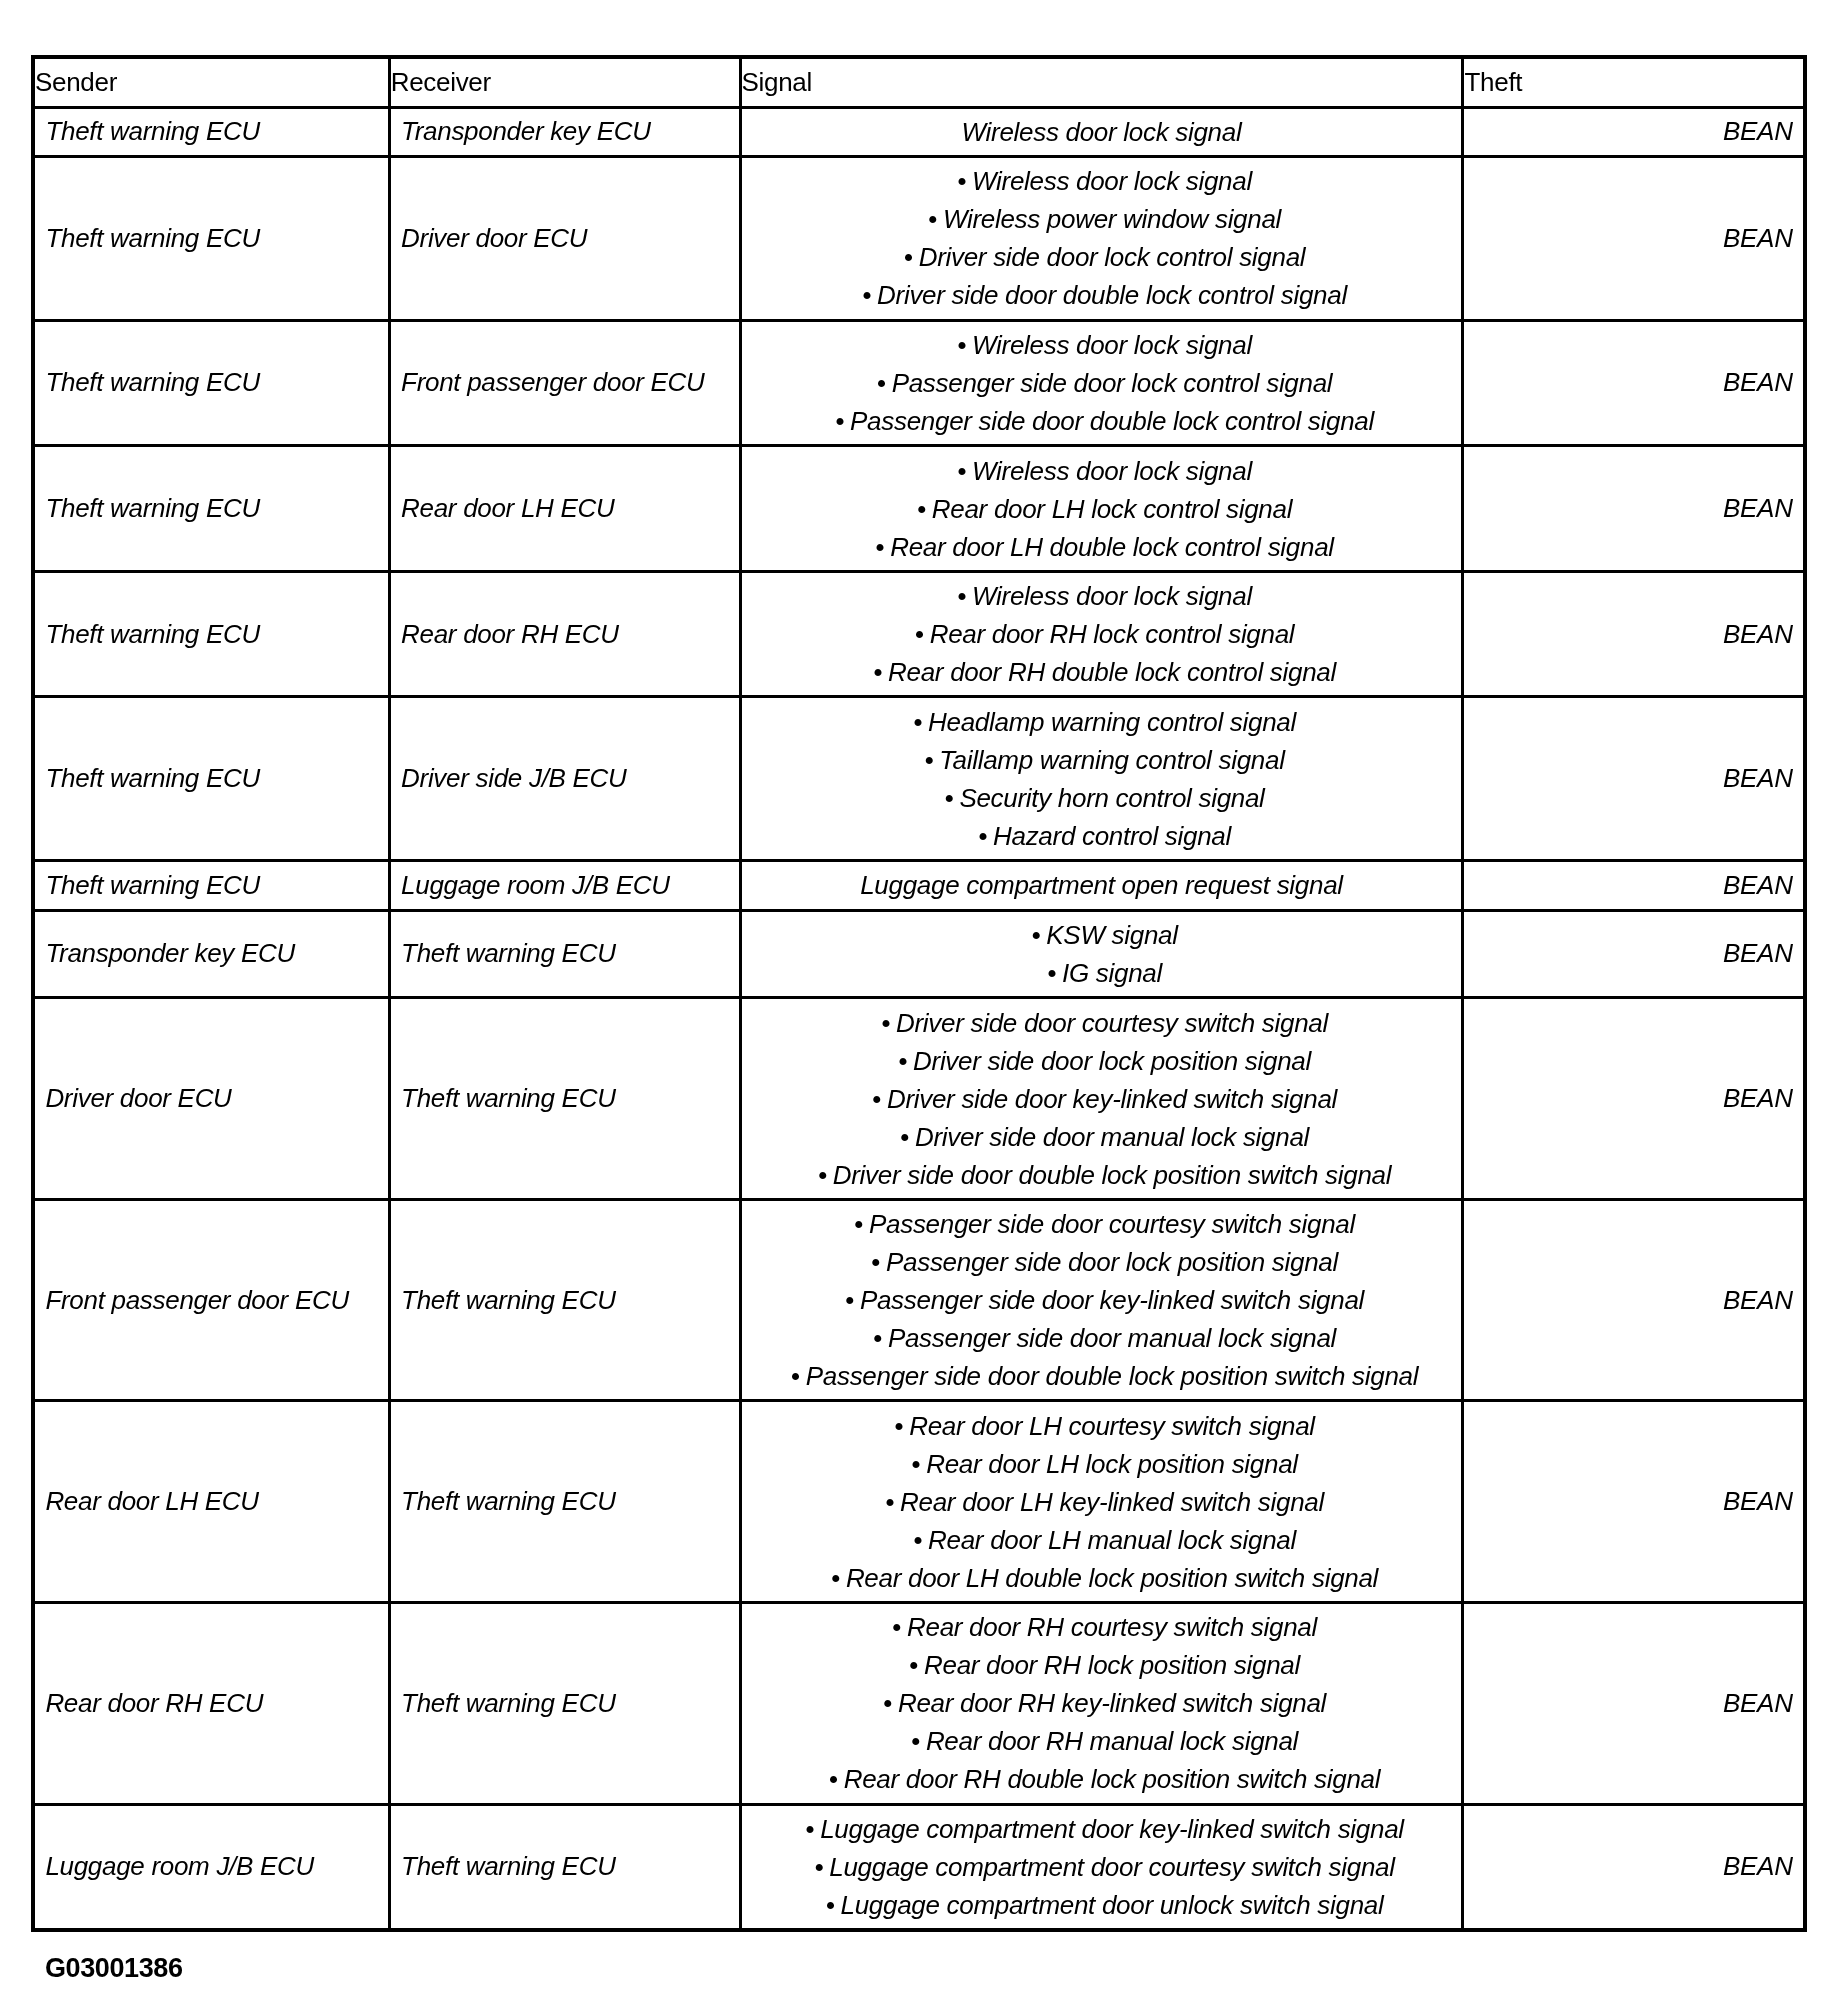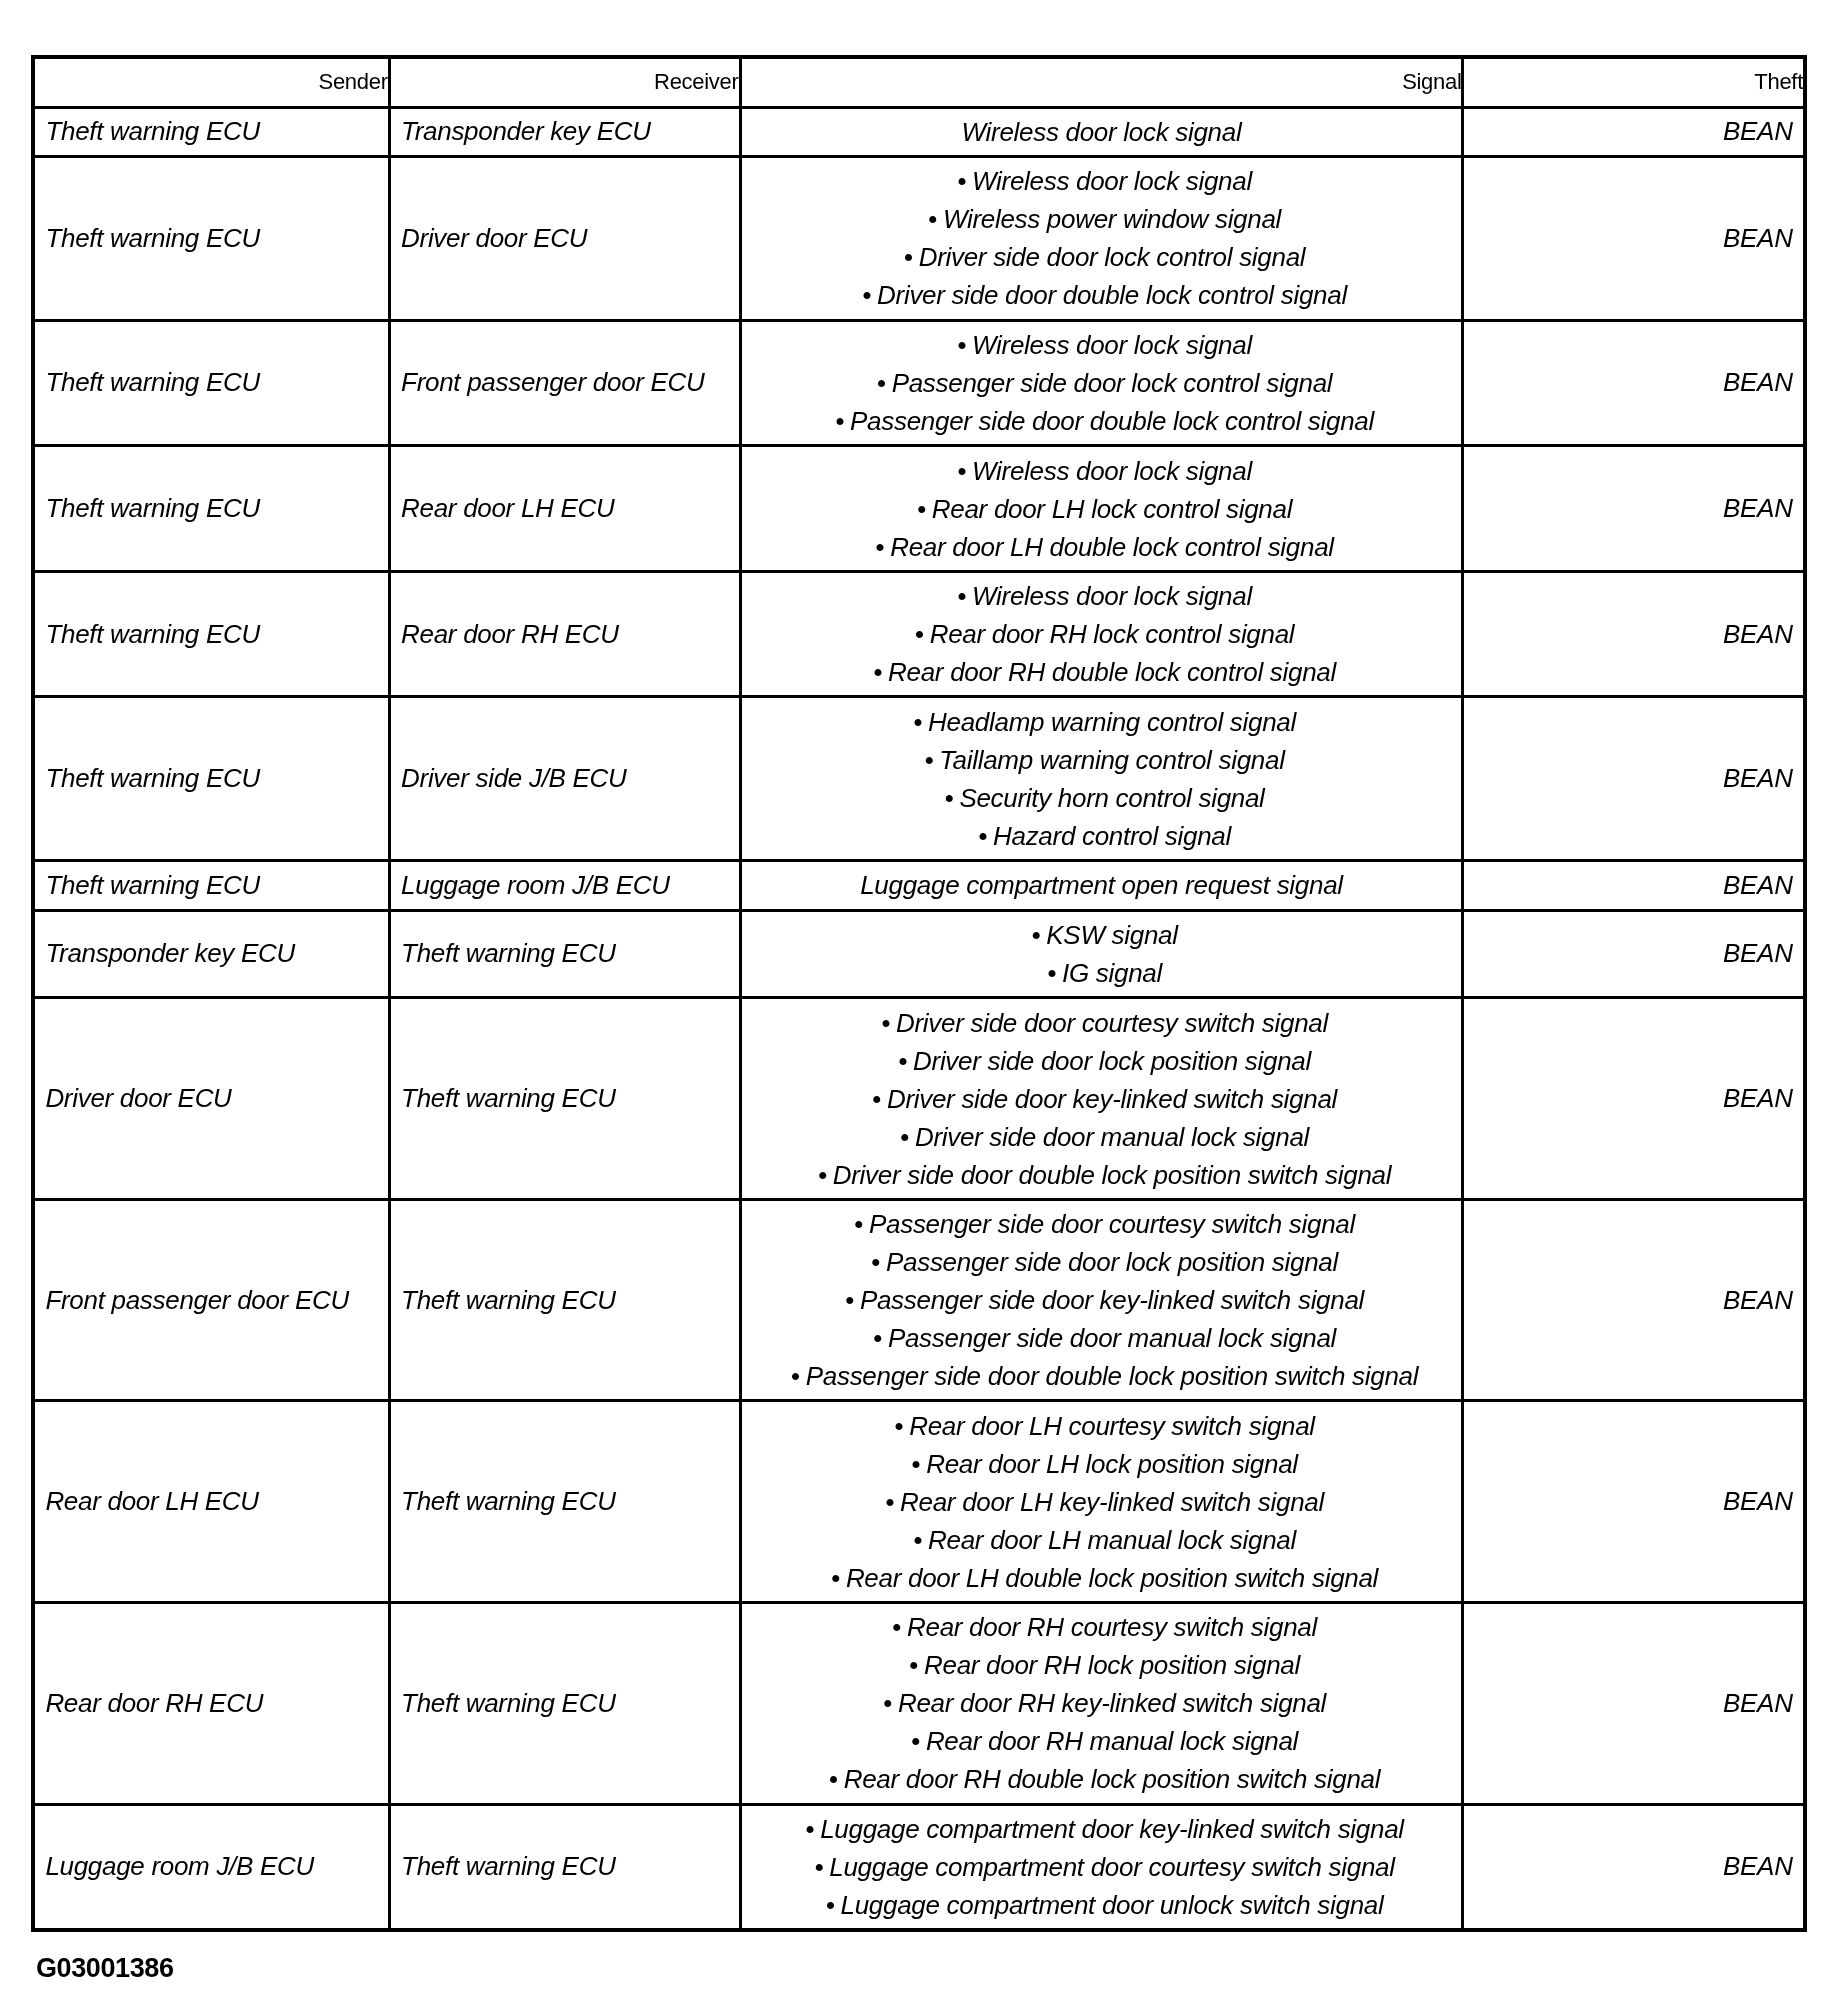--- a/index.html
+++ b/index.html
@@ -30,23 +30,23 @@
     table-layout:fixed;
   }
   .signal-table,
   .signal-table th,
   .signal-table td{
     border:3.5px solid var(--border-color);
   }
   .signal-table{border-width:4.3px;}
   .signal-table th{
     font-weight:normal;
-    font-size:22px;
+    font-size:26px;
     height:50px;
-    text-align:right;
+    text-align:left;
     vertical-align:middle;
     letter-spacing:-0.3px;
   }
   .signal-table td{
     font-size:26px;
     vertical-align:middle;
     padding:4.3px 10.4px;
     letter-spacing:-0.3px;
     line-height:35px;
     font-style:italic;
@@ -61,21 +61,21 @@
   }
   .bullet{
     display:inline-block;
     width:21px;
   }
   td.cell-line{
     text-align:right;
   }
   .figure-id{
     position:absolute;
-    left:36px;
+    left:45px;
     bottom:24px;
     font-size:27px;
     font-weight:bold;
     letter-spacing:-0.4px;
   }
 </style>
 </head>
 <body>
 
 <div class="page">

